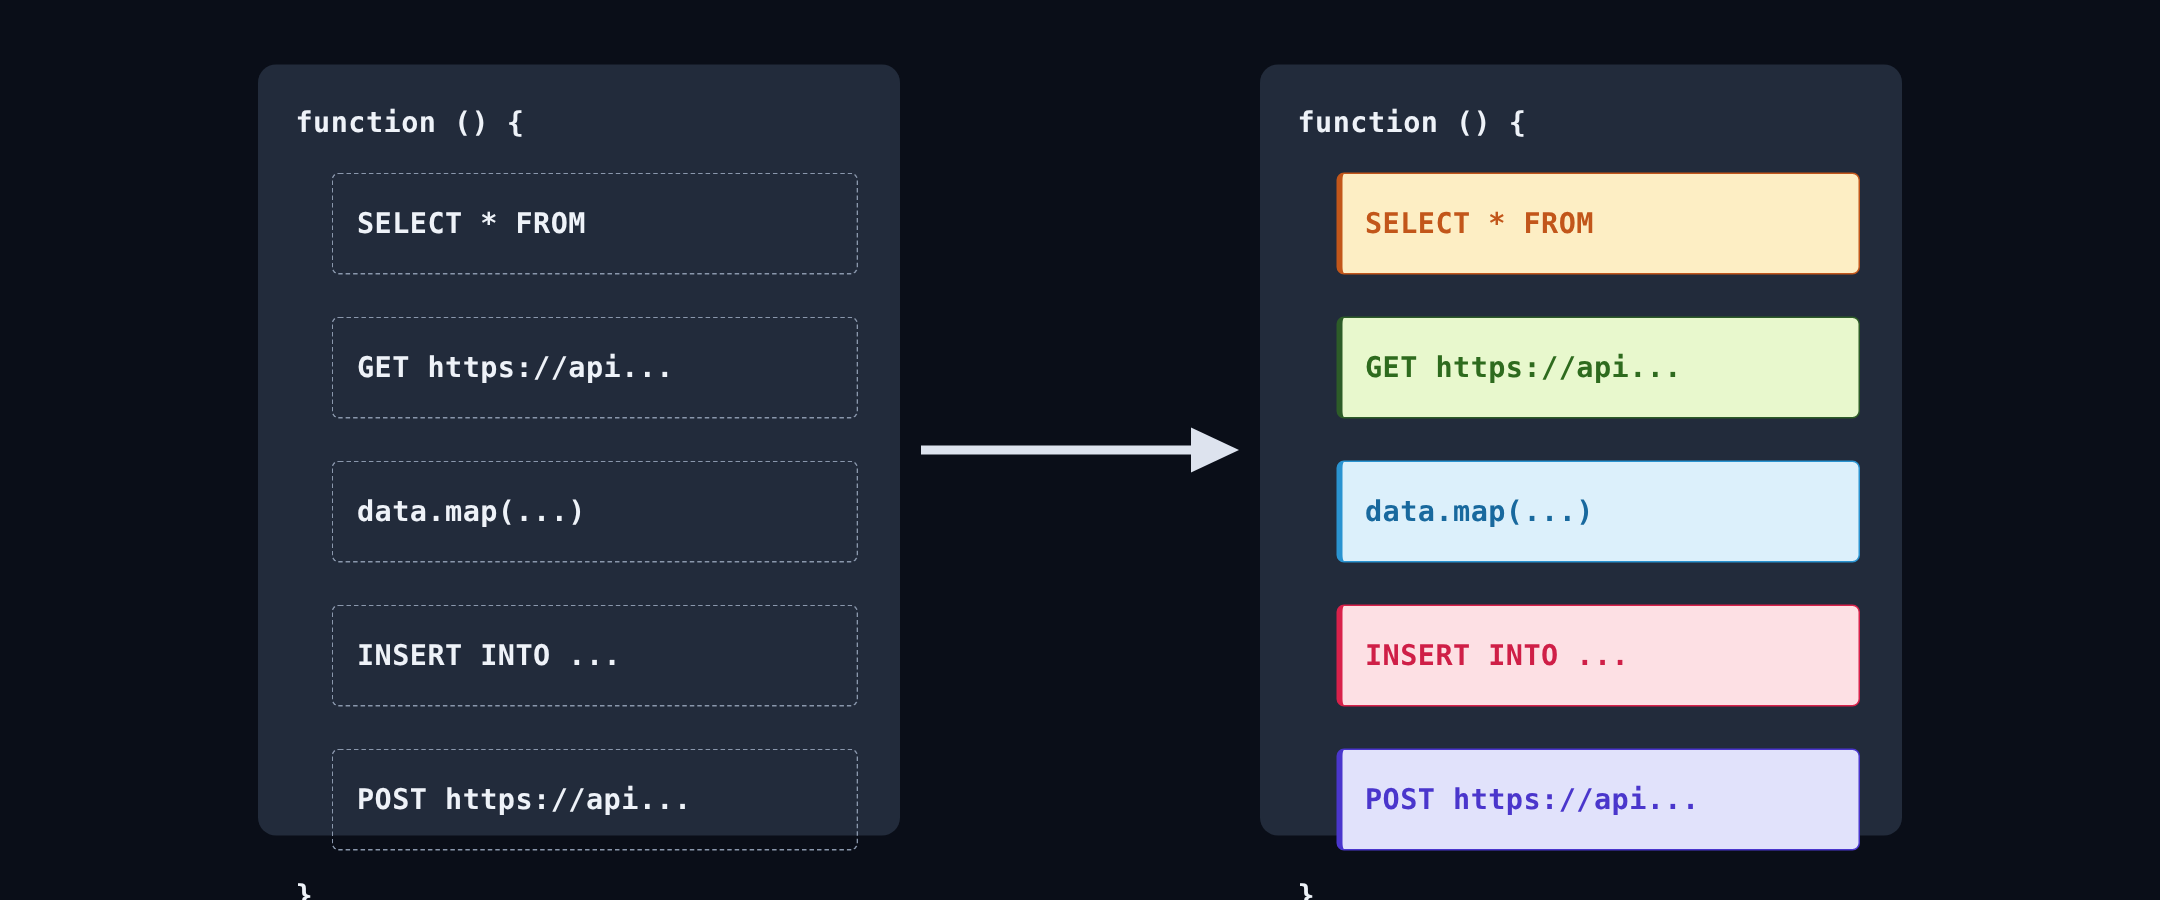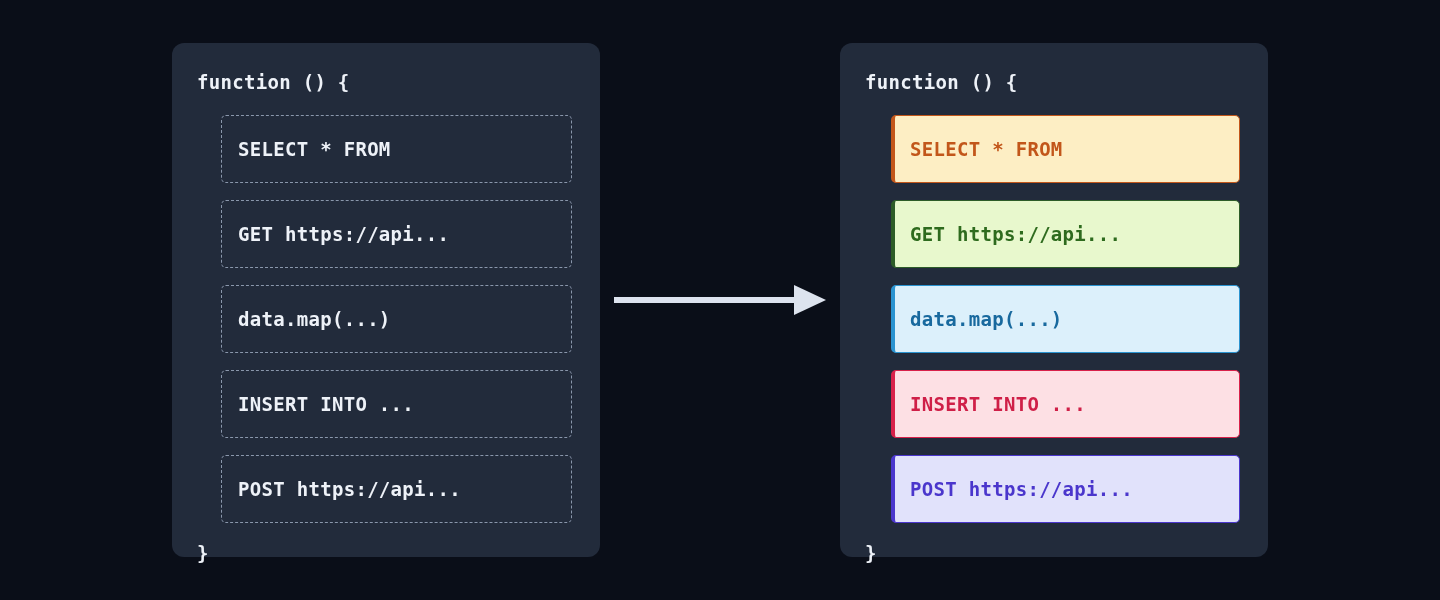--- a/index.html
+++ b/index.html
@@ -54,21 +54,21 @@
     letter-spacing: 0.3px;
     line-height: 1;
   }
 
   .code-head { margin-bottom: 23px; }
   .code-foot { margin-top: 21px; }
 
   .lines {
     display: flex;
     flex-direction: column;
-    gap: 17px;
+    gap: 28px;
     padding-left: 24px;
   }
 
   
   .row-plain {
     height: 68px;
     border: 1px dashed #8a97ac;
     border-radius: 5px;
     display: flex;
     align-items: center;

